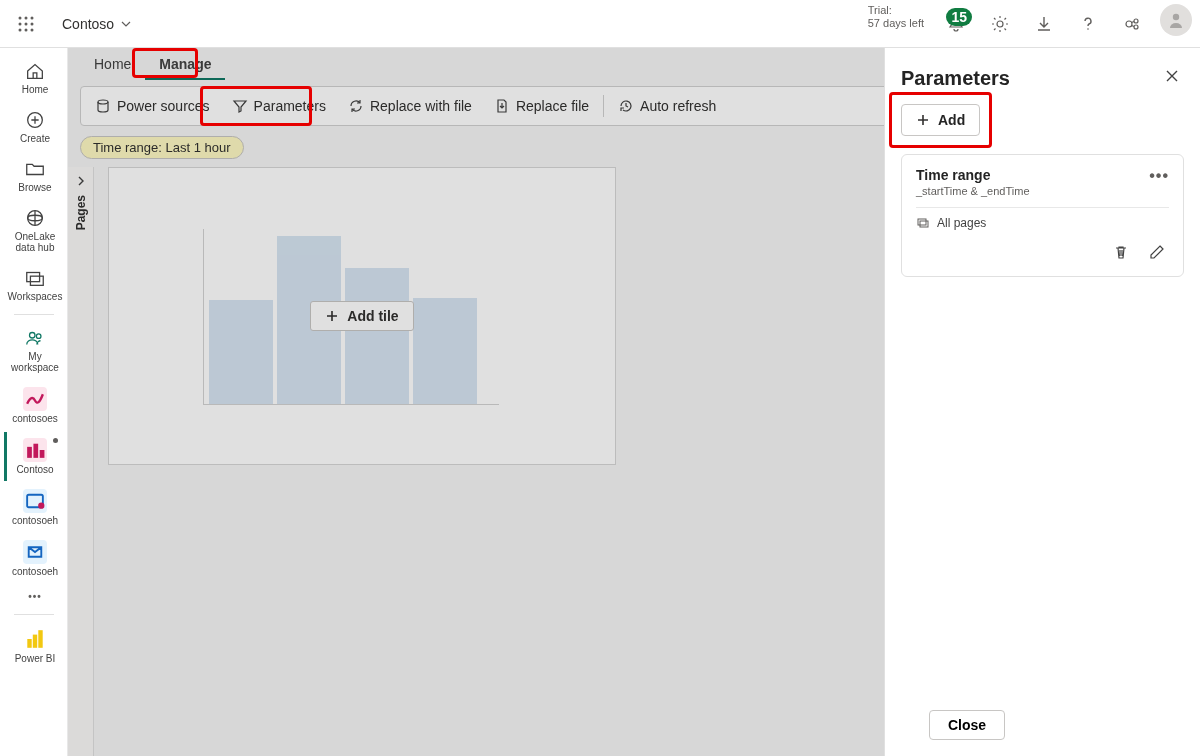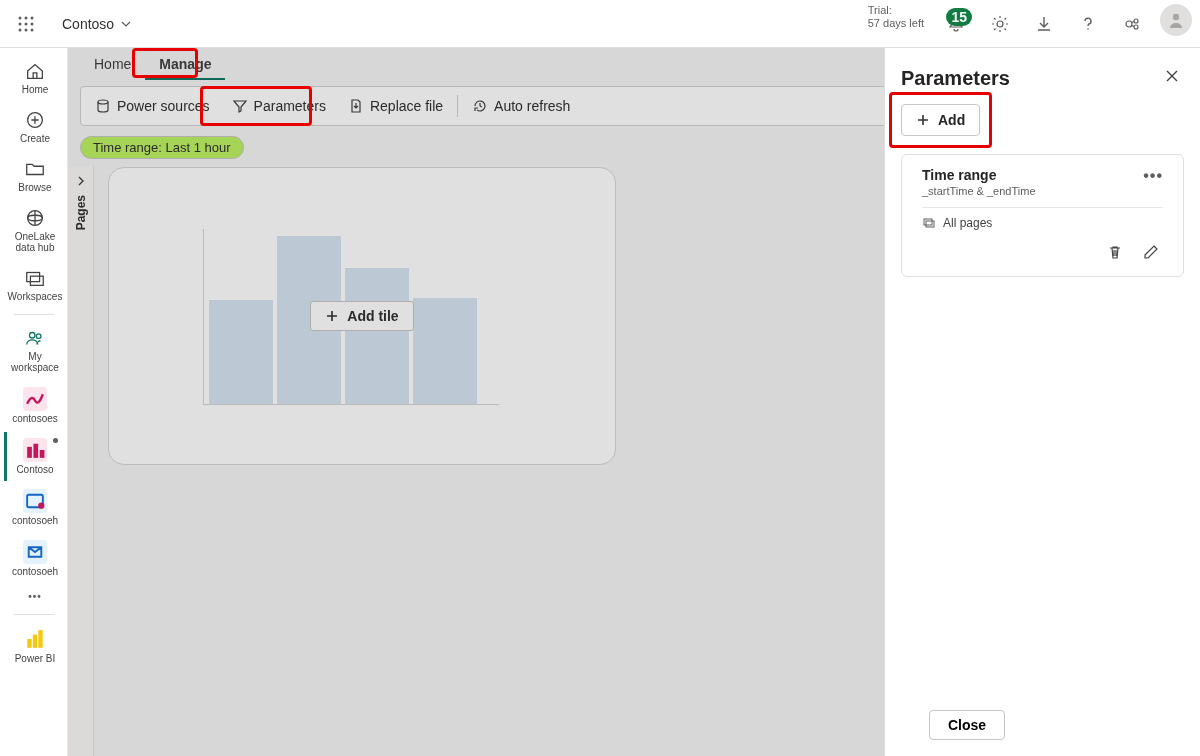--- a/index.html
+++ b/index.html
@@ -25,37 +25,37 @@
 .main { flex: 1; display: flex; flex-direction: column; background: #f5f5f5; position: relative; }
 .overlay { position: absolute; inset: 0; background: rgba(0,0,0,0.12); z-index: 5; }
 .tabs { height: 32px; display: flex; align-items: flex-end; background: #f5f5f5; padding: 0 12px; gap: 0; }
 .tab { padding: 6px 14px 6px; font-size: 14px; color: #424242; cursor: pointer; border-bottom: 2px solid transparent; }
 .tab.active { border-bottom-color: #117865; font-weight: 600; }
 .highlight-box { position: absolute; border: 3px solid #e60000; border-radius: 4px; pointer-events: none; z-index: 20; }
 .toolbar { height: 40px; margin: 6px 12px 6px; border: 1px solid #d1d1d1; border-radius: 4px; background: #fff; display: flex; align-items: center; padding: 0 4px; gap: 2px; }
 .tbtn { display: flex; align-items: center; gap: 6px; padding: 6px 10px; font-size: 14px; color: #323130; cursor: pointer; border-radius: 3px; }
 .vdiv { width: 1px; height: 22px; background: #d1d1d1; margin: 0 2px; }
 .chip-row { padding: 4px 12px 8px; }
-.chip { display: inline-flex; align-items: center; border: 1px solid #c8c6c4; border-radius: 16px; padding: 3px 12px; background: #bef264; font-size: 13px; color: #323130; cursor: pointer; }
+.chip { display: inline-flex; align-items: center; border: 1px solid #c8c6c4; border-radius: 16px; padding: 3px 12px; background: #fef9c3; font-size: 13px; color: #323130; cursor: pointer; }
 .canvas-area { flex: 1; display: flex; }
 .pages-rail { width: 26px; display: flex; flex-direction: column; align-items: center; padding-top: 8px; border-right: 1px solid #e0e0e0; background: #faf9f8; gap: 8px; }
 .rail-text { writing-mode: vertical-rl; transform: rotate(180deg); font-size: 12px; font-weight: 600; color: #323130; }
 .canvas { flex: 1; padding: 0 14px 14px; }
-.card { width: 508px; height: 298px; background: #fff; border: 1px solid #d6d6d6; border-radius: 16px; position: relative; display: flex; align-items: center; justify-content: center; }
+.card { width: 508px; height: 298px; background: #fff; border: 1px solid #d6d6d6; border-radius: 0; position: relative; display: flex; align-items: center; justify-content: center; }
 .add-tile-btn { position: absolute; z-index: 2; display: flex; align-items: center; gap: 8px; border: 1px solid #c8c6c4; background: #fff; padding: 6px 14px; border-radius: 3px; font-size: 14px; font-weight: 600; color: #323130; cursor: pointer; }
 .chart-ghost { position: absolute; left: 100px; bottom: 60px; display: flex; align-items: flex-end; gap: 4px; opacity: 0.45; }
 .bar { width: 64px; background: #a6c5e3; }
 .chart-ghost::after { content: ""; position: absolute; bottom: -1px; left: -6px; width: 296px; border-top: 1px solid #9e9e9e; }
 .chart-ghost::before { content: ""; position: absolute; left: -6px; bottom: -1px; height: 176px; border-left: 1px solid #9e9e9e; }
 .panel { width: 316px; background: #fff; border-left: 1px solid #e0e0e0; z-index: 10; display: flex; flex-direction: column; padding: 16px; position: absolute; right: 0; top: 0; bottom: 0; }
 .panel-header { display: flex; align-items: center; justify-content: space-between; margin-bottom: 12px; }
 .panel-header h2 { font-size: 20px; font-weight: 600; color: #242424; }
 .close-x { cursor: pointer; padding: 4px; color: #424242; }
 .add-btn { display: inline-flex; align-items: center; gap: 8px; border: 1px solid #c8c6c4; border-radius: 4px; padding: 7px 14px; font-size: 14px; font-weight: 600; color: #242424; background: #fff; cursor: pointer; width: fit-content; }
-.param-card { border: 1px solid #e0e0e0; border-radius: 6px; margin-top: 18px; padding: 12px 20px 8px; }
+.param-card { border: 1px solid #e0e0e0; border-radius: 6px; margin-top: 18px; padding: 12px 14px 8px; }
 .param-card-head { display: flex; justify-content: space-between; align-items: flex-start; }
 .param-title { font-size: 14px; font-weight: 600; color: #242424; }
 .param-sub { font-size: 11px; color: #605e5c; margin-top: 2px; }
 .param-hr { border: none; border-top: 1px solid #e8e8e8; margin: 10px 0 8px; }
 .param-scope { display: flex; align-items: center; gap: 7px; font-size: 12px; color: #424242; }
 .card-actions { display: flex; justify-content: flex-end; gap: 12px; margin-top: 10px; }
 .card-actions .icon { cursor: pointer; padding: 4px; color: #424242; }
 .panel-footer { margin-top: auto; padding-left: 28px; }
 .close-btn { border: 1px solid #c8c6c4; border-radius: 4px; padding: 6px 18px; font-size: 14px; font-weight: 600; background: #fff; cursor: pointer; }
 .ellipsis-icon { letter-spacing: 1px; font-weight: 700; color: #605e5c; cursor: pointer; }
@@ -246,20 +246,26 @@
         <span>Power sources</span>
       </div>
       <div class="tbtn">
         <svg width="16" height="16" viewBox="0 0 16 16">
             <path d="M2 3h12 L9 9 v4 l-2 1 v-5 z" fill="none" stroke="#424242" stroke-width="1.2"></path>
           </svg>
         <span>Parameters</span>
       </div>
       <div class="tbtn">
         <svg width="16" height="16" viewBox="0 0 16 16">
+            <path d="M3 8a5 5 0 0 1 9-3M13 8a5 5 0 0 1-9 3M12 2v3h-3M4 14v-3h3" fill="none" stroke="#424242" stroke-width="1.2"></path>
+          </svg>
+        <span>Replace with file</span>
+      </div>
+      <div class="tbtn">
+        <svg width="16" height="16" viewBox="0 0 16 16">
             <path d="M4 2h6l2 2v10H4z M8 5v5 M6 8l2 2 2-2" fill="none" stroke="#424242" stroke-width="1.2"></path>
           </svg>
         <span>Replace file</span>
       </div>
       <div class="vdiv"></div>
       <div class="tbtn">
         <svg width="16" height="16" viewBox="0 0 16 16">
             <path d="M3 8a5 5 0 1 1 2 4M3 13v-3h3" fill="none" stroke="#424242" stroke-width="1.2"></path>
             <path d="M8 5v3l2 1" fill="none" stroke="#424242" stroke-width="1.2"></path>
           </svg>

